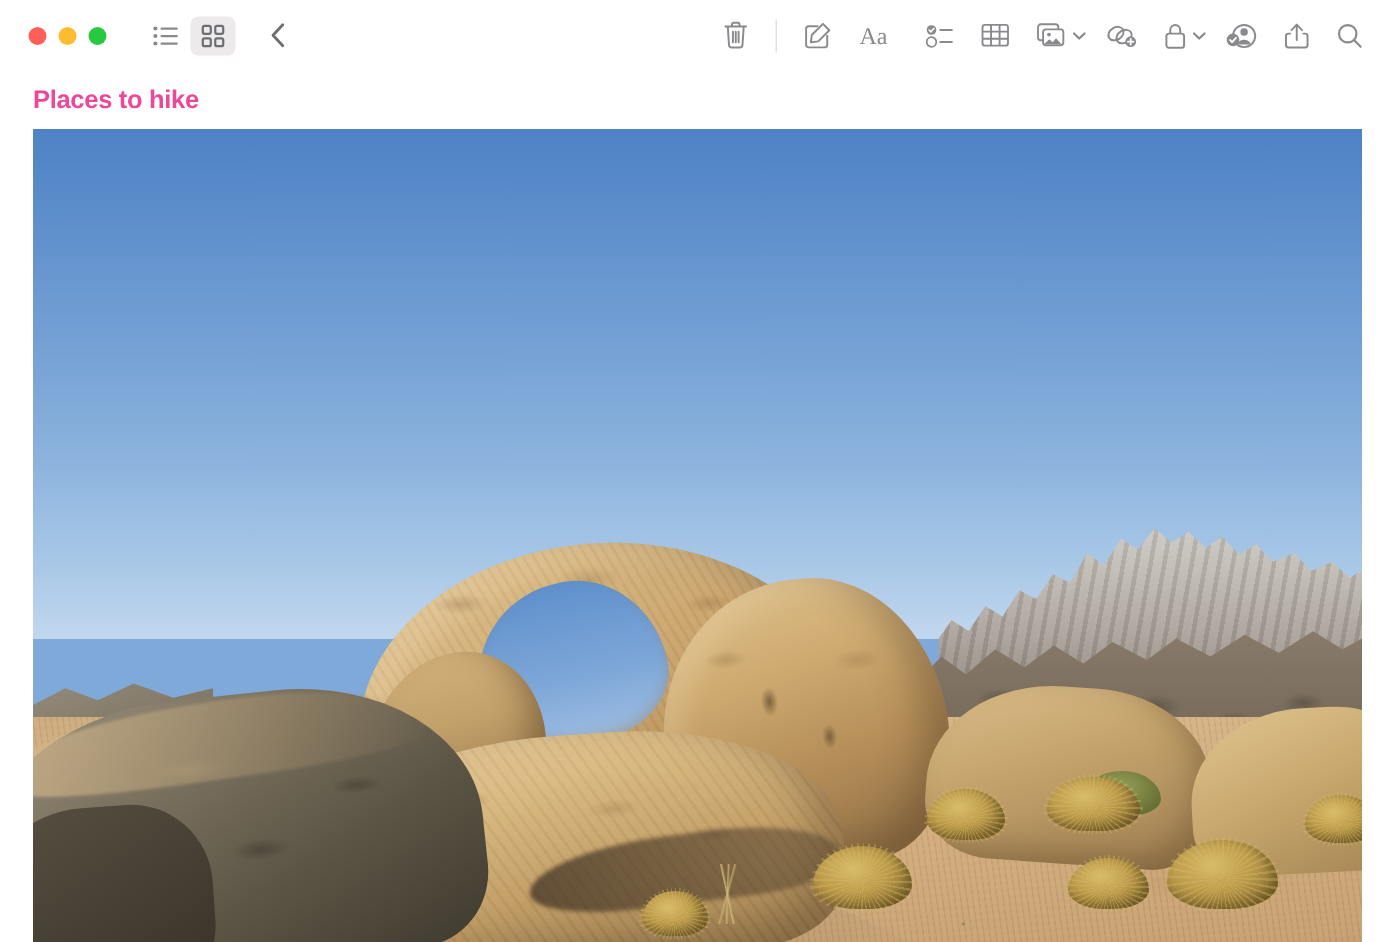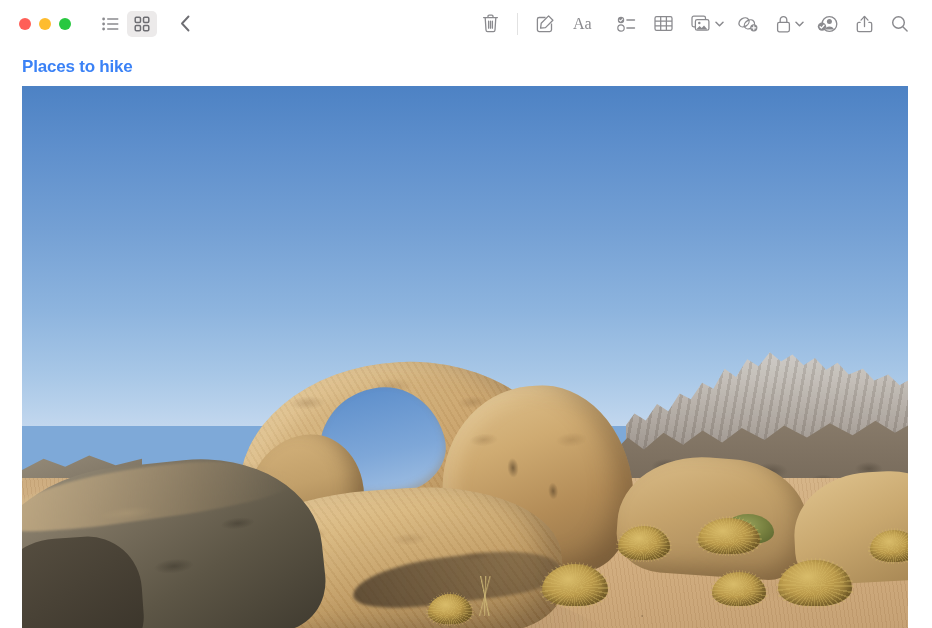--- a/index.html
+++ b/index.html
@@ -73,21 +73,21 @@
     width:1px;height:22px;background:#e2e2e2;
     margin:0 9px;
   }
 
   svg{display:block;}
 
   
   .note-title{
     position:absolute;left:22px;top:57px;
     font-size:17px;font-weight:bold;
-    color:#3b82f6;
+    color:#ec4899;
     letter-spacing:-0.2px;
   }
 
   .photo-frame{
     position:absolute;left:22px;top:86px;
     width:886px;height:542px;
     overflow:hidden;
     background:#7ea9d8;
   }
 

